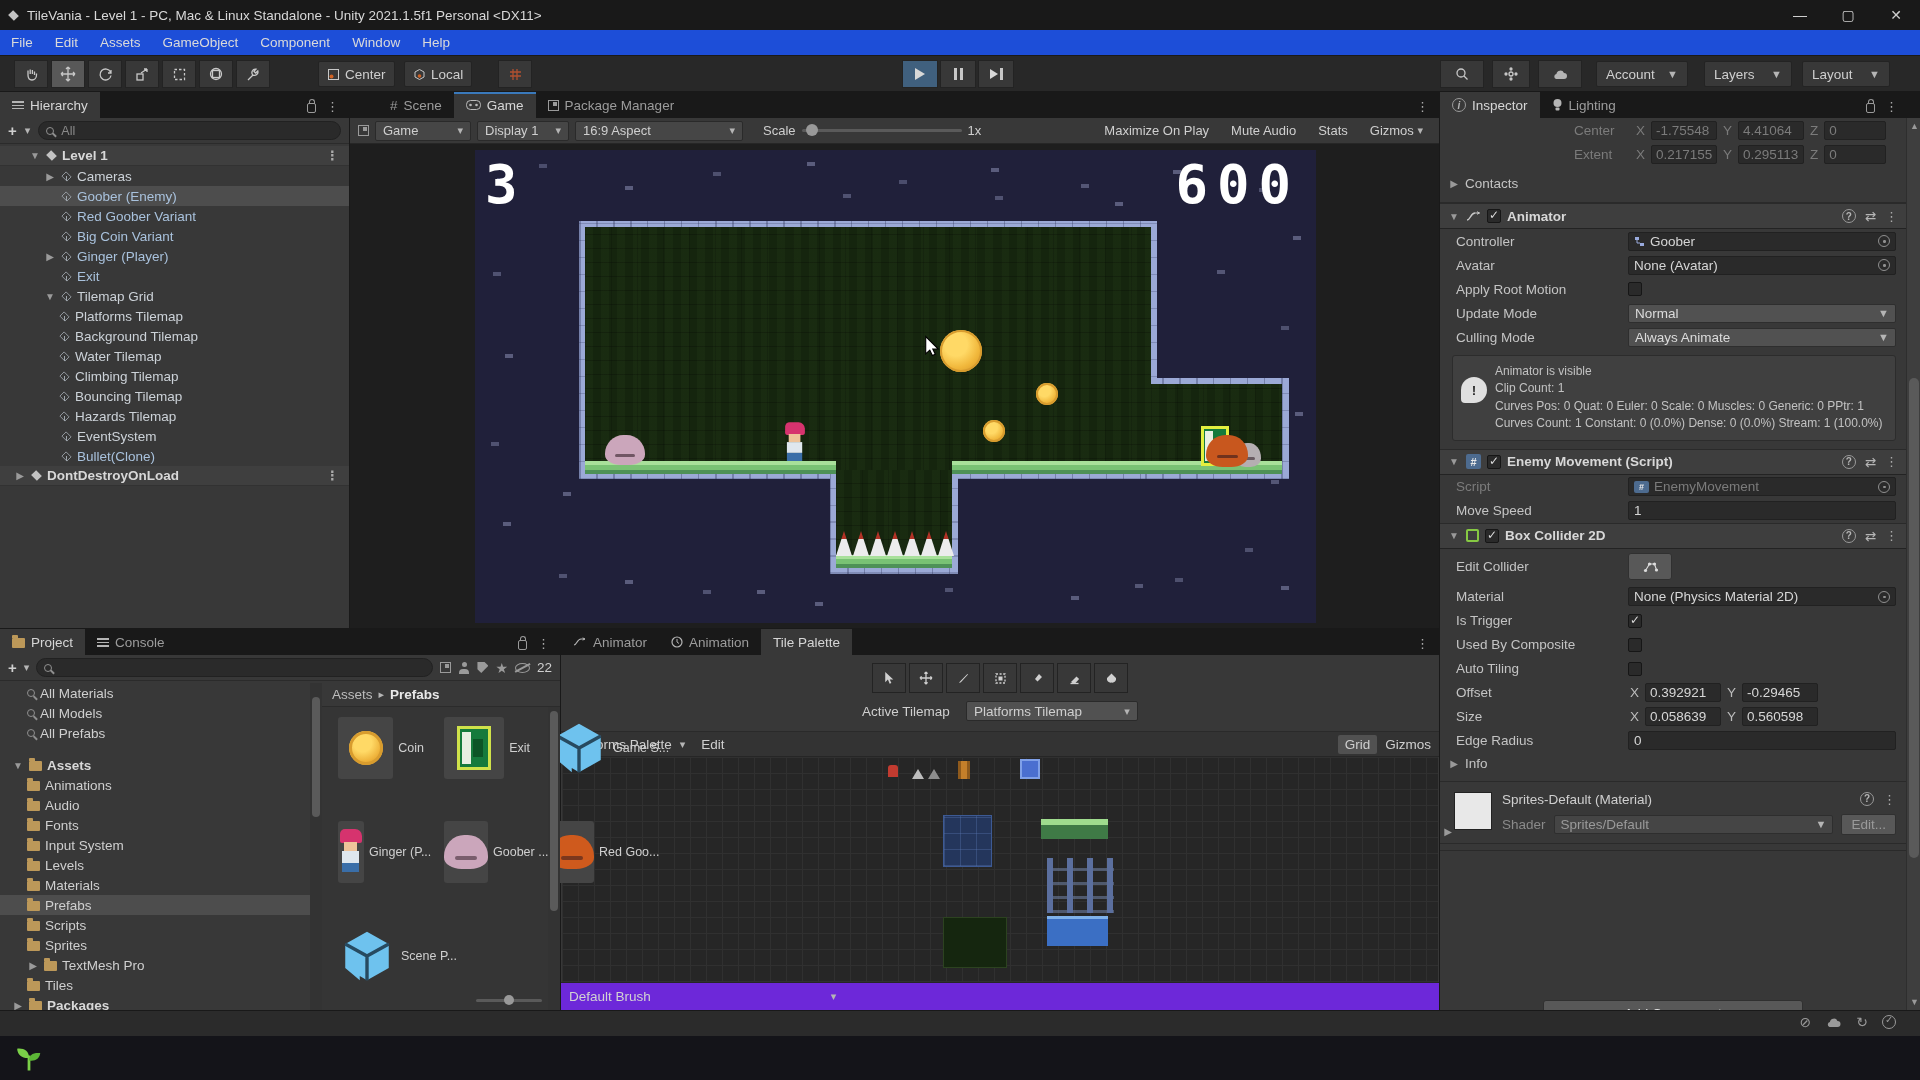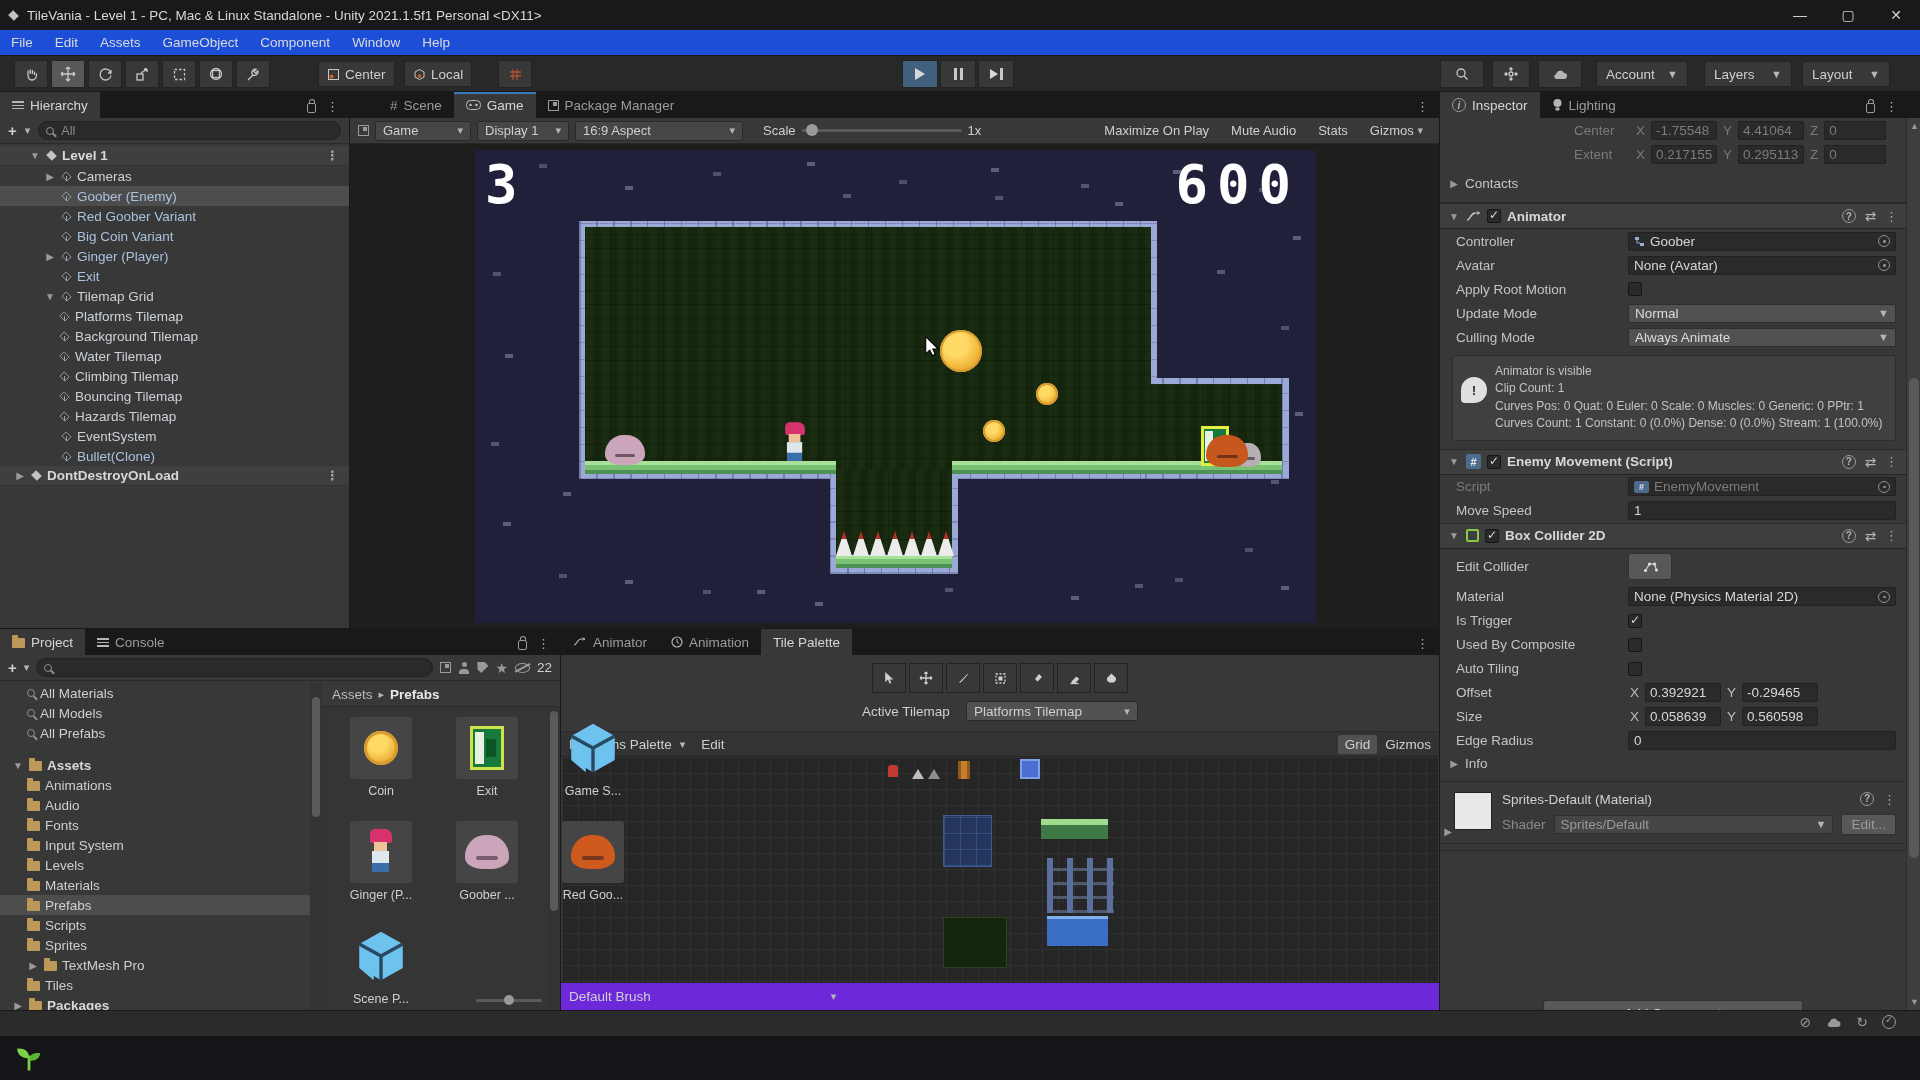--- a/index.html
+++ b/index.html
@@ -95,21 +95,21 @@
   .project{left:0;top:628px;width:561px;height:382px;background:#383838;border-right:1px solid #191919;border-top:1px solid #191919;}
   .ptoolbar{position:absolute;left:0;top:26px;right:0;height:26px;background:#383838;border-bottom:1px solid #2b2b2b;display:flex;align-items:center;gap:7px;padding:0 8px;}
   .ptree{position:absolute;left:0;top:54px;width:310px;bottom:0;overflow:hidden;}
   .pr{display:flex;align-items:center;height:20px;gap:5px;padding-left:calc(12px + var(--i)*15px);color:#cfcfcf;white-space:nowrap;}
   .pr.sel{background:#4d4d4d;}
   .pr.bold{font-weight:bold;color:#d8d8d8;}
   .vsb{position:absolute;left:310px;top:54px;width:12px;bottom:0;background:#333;}
   .vsb .thumb{position:absolute;left:2px;width:8px;border-radius:4px;background:#5a5a5a;}
   .pgrid{position:absolute;left:322px;top:54px;right:0;bottom:0;background:#353535;}
   .crumbbar{position:absolute;left:0;top:0;right:0;height:24px;background:#383838;border-bottom:1px solid #2b2b2b;display:flex;align-items:center;gap:6px;padding:0 10px;}
-  .pitem{position:absolute;width:86px;display:flex;flex-direction:column;align-items:center;gap:5px;}
+  .pitem{position:absolute;width:86px;display:flex;flex-direction:row;align-items:center;gap:5px;}
   .thumb{width:62px;height:62px;background:#454545;border-radius:3px;display:flex;align-items:center;justify-content:center;position:relative;}
   .pilabel{font-size:12.5px;color:#cfcfcf;white-space:nowrap;}
   .zoomslider{position:absolute;right:18px;bottom:8px;width:66px;height:3px;background:#5a5a5a;border-radius:2px;}
   .zoomslider .knob{left:28px;top:-4px;width:10px;height:10px;}
   .coin-ic{width:34px;height:34px;border-radius:50%;background:radial-gradient(circle at 40% 35%,#ffd966 0 30%,#eeb23a 62%,#c2841f 100%);box-shadow:inset 0 0 0 3px #d89c2e;}
   .exit-ic{width:34px;height:44px;background:#157a3c;border:3px solid #cfe24a;position:relative;}
   .exit-ic::before{content:"";position:absolute;left:2px;top:3px;bottom:3px;width:9px;background:#e9efe2;}
   .exit-ic::after{content:"";position:absolute;right:5px;top:10px;width:10px;height:18px;background:#0c5426;}
   .blob-ic{width:44px;height:34px;border-radius:46% 46% 40% 40%/62% 62% 34% 34%;position:relative;}
   .blob-ic::after{content:"";position:absolute;left:26%;right:26%;bottom:26%;height:4px;background:rgba(40,20,30,.5);border-radius:2px;}

